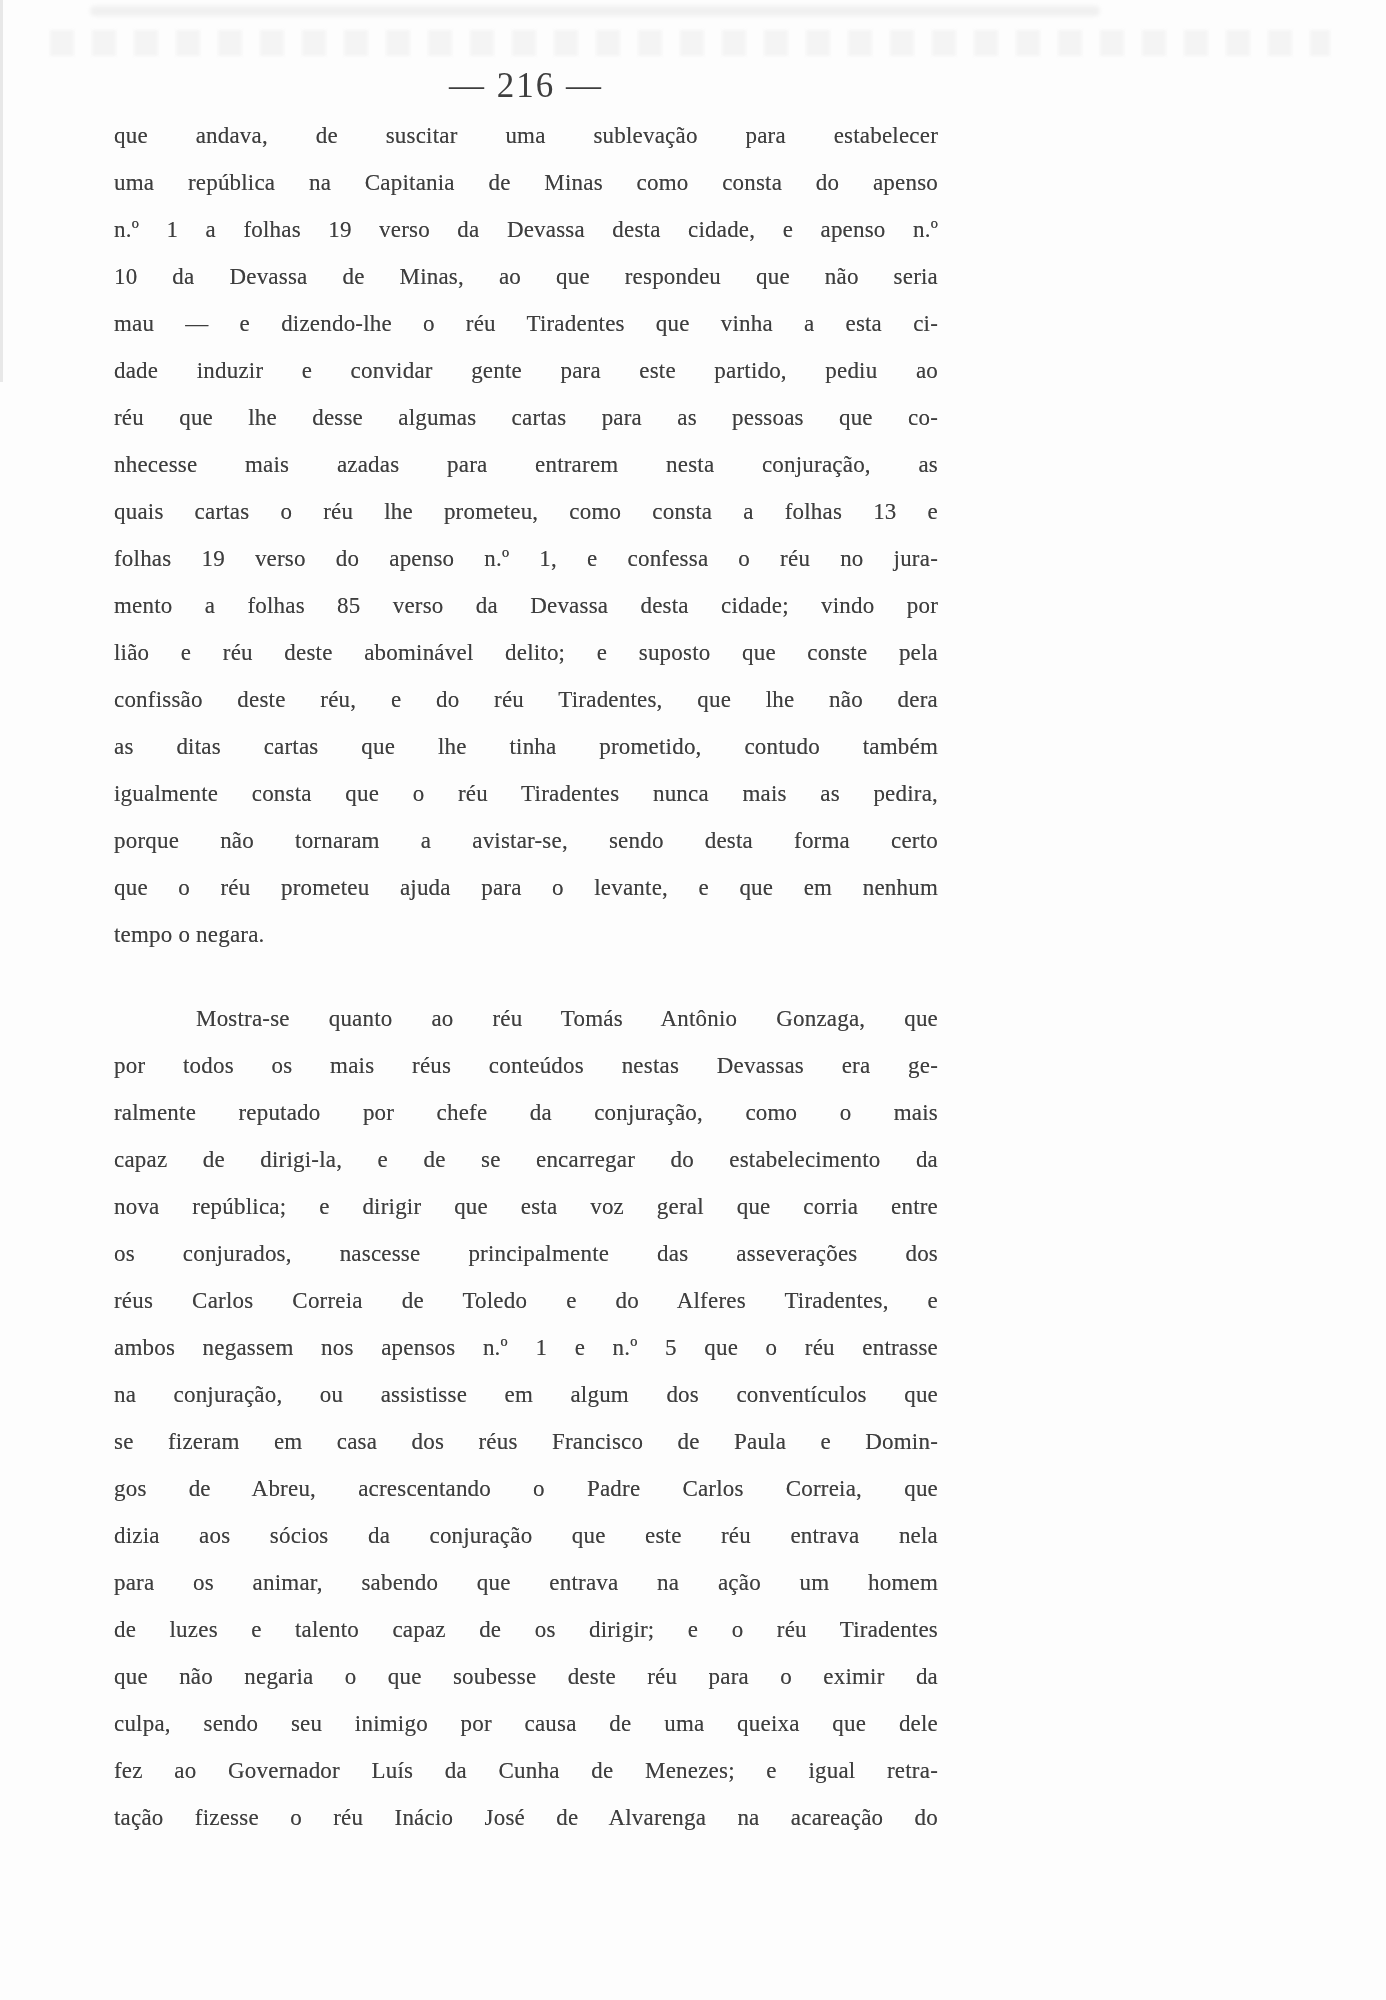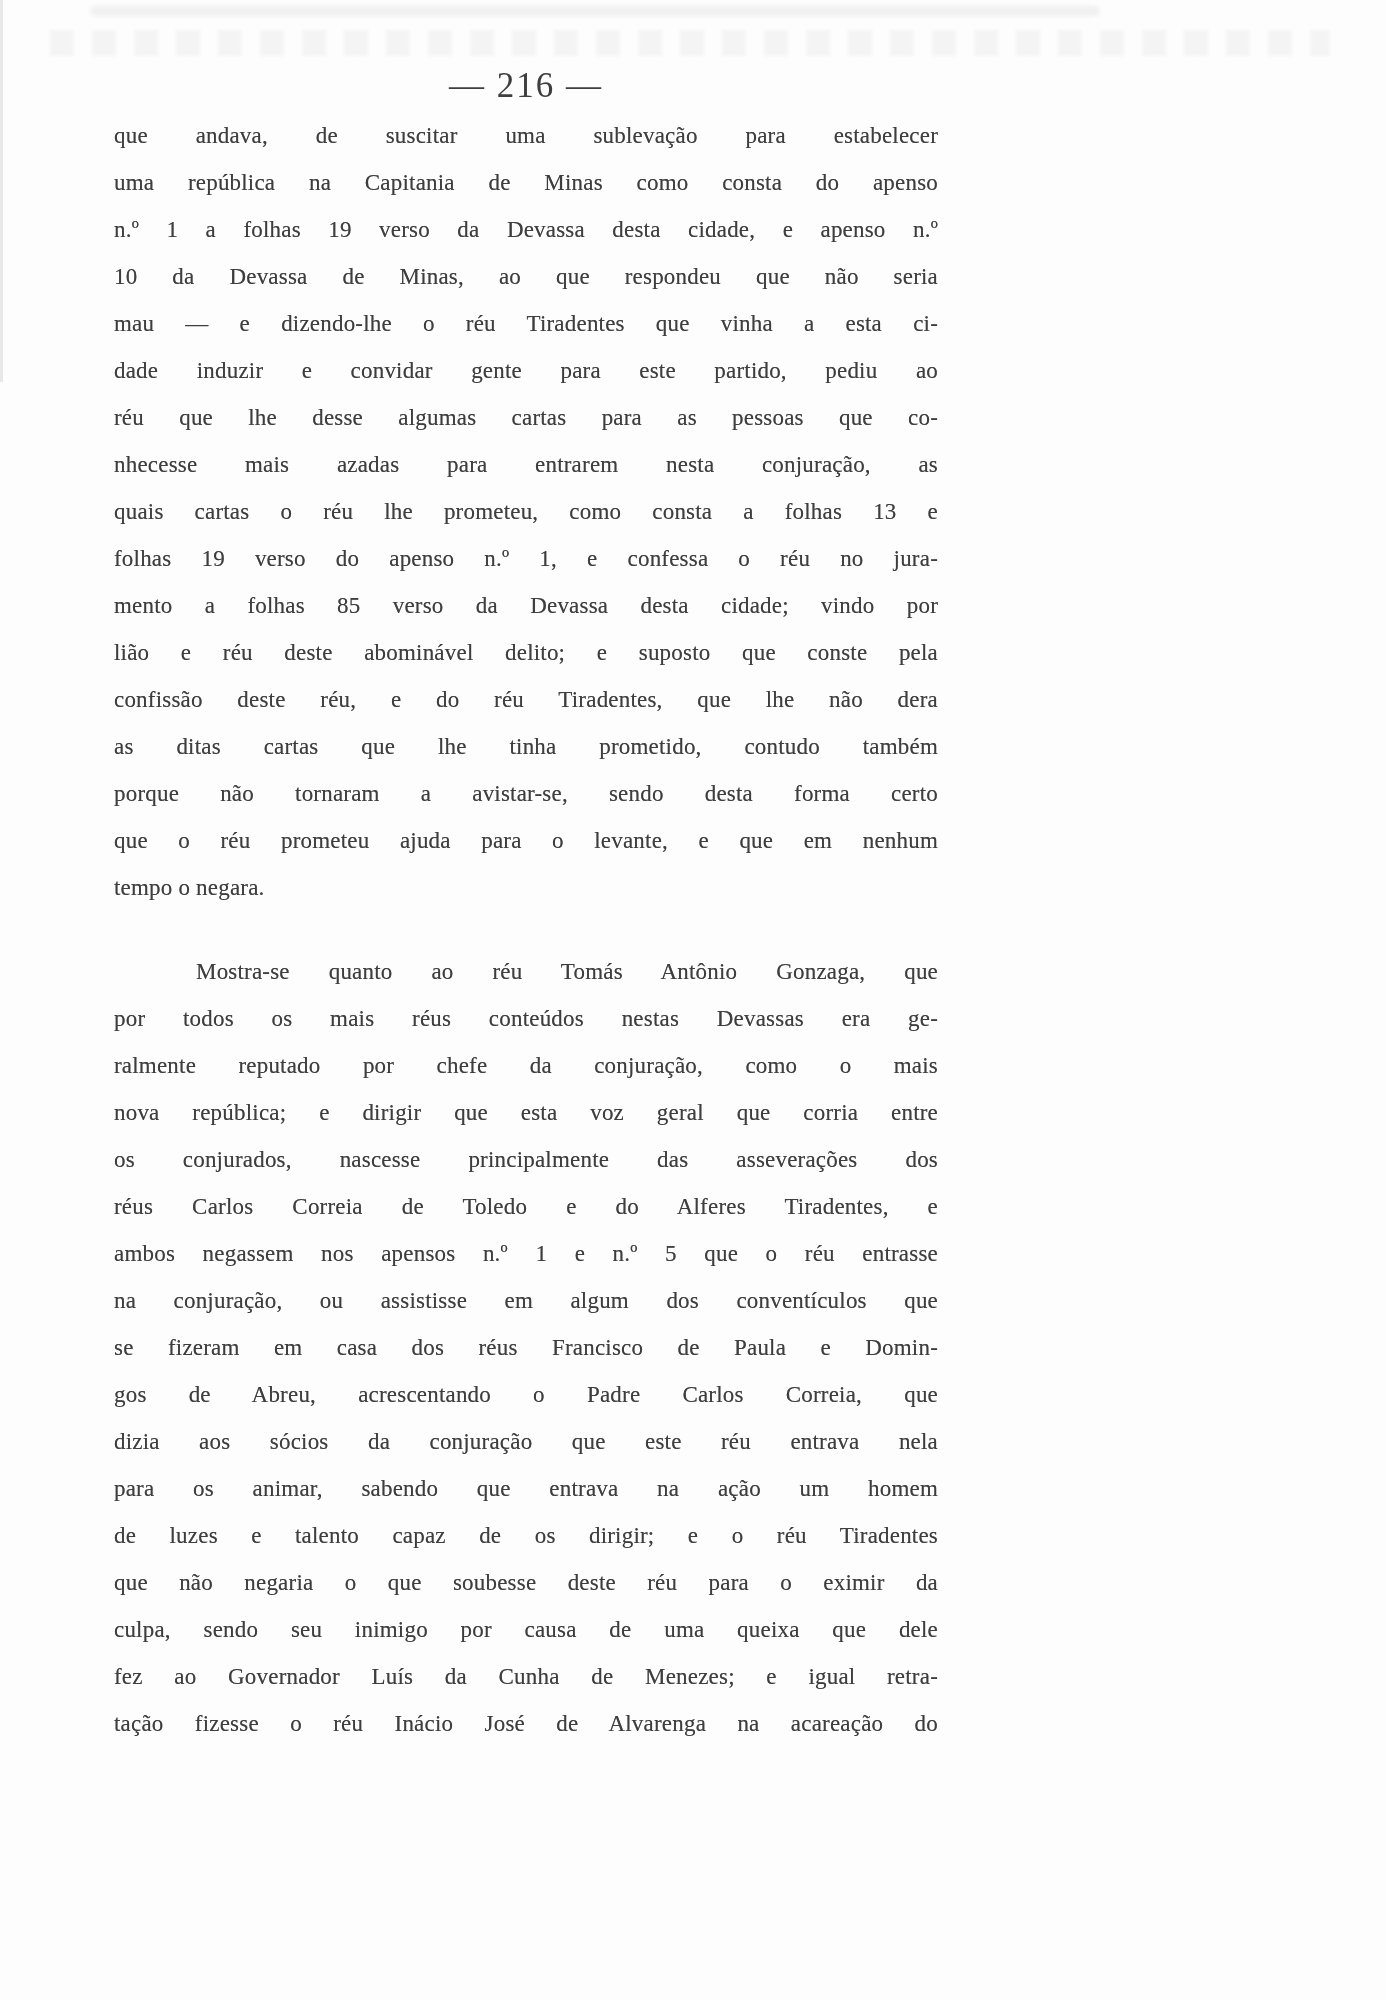--- a/index.html
+++ b/index.html
@@ -90,28 +90,30 @@
         <div class="line">mau — e dizendo-lhe o réu Tiradentes que vinha a esta ci-</div>
         <div class="line">dade induzir e convidar gente para este partido, pediu ao</div>
         <div class="line">réu que lhe desse algumas cartas para as pessoas que co-</div>
         <div class="line">nhecesse mais azadas para entrarem nesta conjuração, as</div>
         <div class="line">quais cartas o réu lhe prometeu, como consta a folhas 13 e</div>
         <div class="line">folhas 19 verso do apenso n.º 1, e confessa o réu no jura-</div>
         <div class="line">mento a folhas 85 verso da Devassa desta cidade; vindo por</div>
         <div class="line">lião e réu deste abominável delito; e suposto que conste pela</div>
         <div class="line">confissão deste réu, e do réu Tiradentes, que lhe não dera</div>
         <div class="line">as ditas cartas que lhe tinha prometido, contudo também</div>
+        <div class="line">igualmente consta que o réu Tiradentes nunca mais as pedira,</div>
         <div class="line">porque não tornaram a avistar-se, sendo desta forma certo</div>
         <div class="line">que o réu prometeu ajuda para o levante, e que em nenhum</div>
         <div class="line no-justify">tempo o negara.</div>
       </div>
       <div class="paragraph">
         <div class="line indent">Mostra-se quanto ao réu Tomás Antônio Gonzaga, que</div>
         <div class="line">por todos os mais réus conteúdos nestas Devassas era ge-</div>
         <div class="line">ralmente reputado por chefe da conjuração, como o mais</div>
+        <div class="line">capaz de dirigi-la, e de se encarregar do estabelecimento da</div>
         <div class="line">nova república; e dirigir que esta voz geral que corria entre</div>
         <div class="line">os conjurados, nascesse principalmente das asseverações dos</div>
         <div class="line">réus Carlos Correia de Toledo e do Alferes Tiradentes, e</div>
         <div class="line">ambos negassem nos apensos n.º 1 e n.º 5 que o réu entrasse</div>
         <div class="line">na conjuração, ou assistisse em algum dos conventículos que</div>
         <div class="line">se fizeram em casa dos réus Francisco de Paula e Domin-</div>
         <div class="line">gos de Abreu, acrescentando o Padre Carlos Correia, que</div>
         <div class="line">dizia aos sócios da conjuração que este réu entrava nela</div>
         <div class="line">para os animar, sabendo que entrava na ação um homem</div>
         <div class="line">de luzes e talento capaz de os dirigir; e o réu Tiradentes</div>

